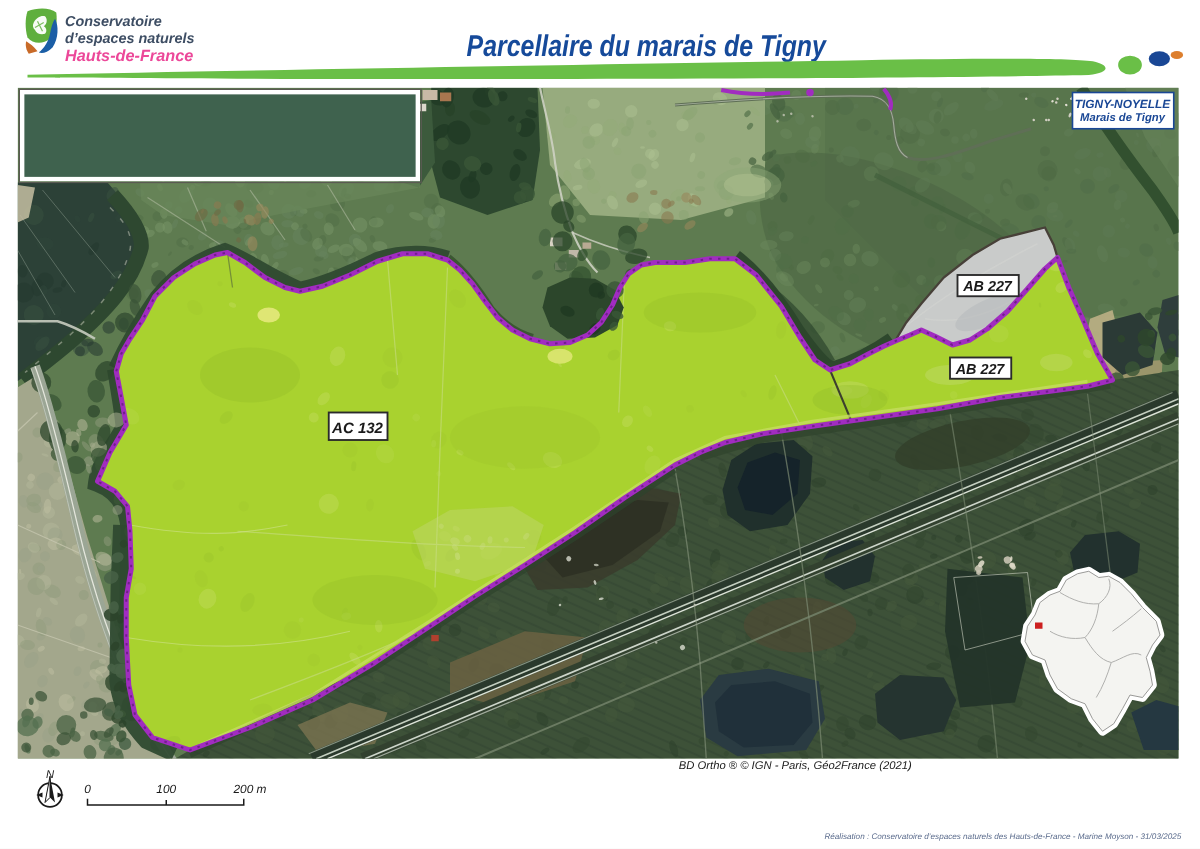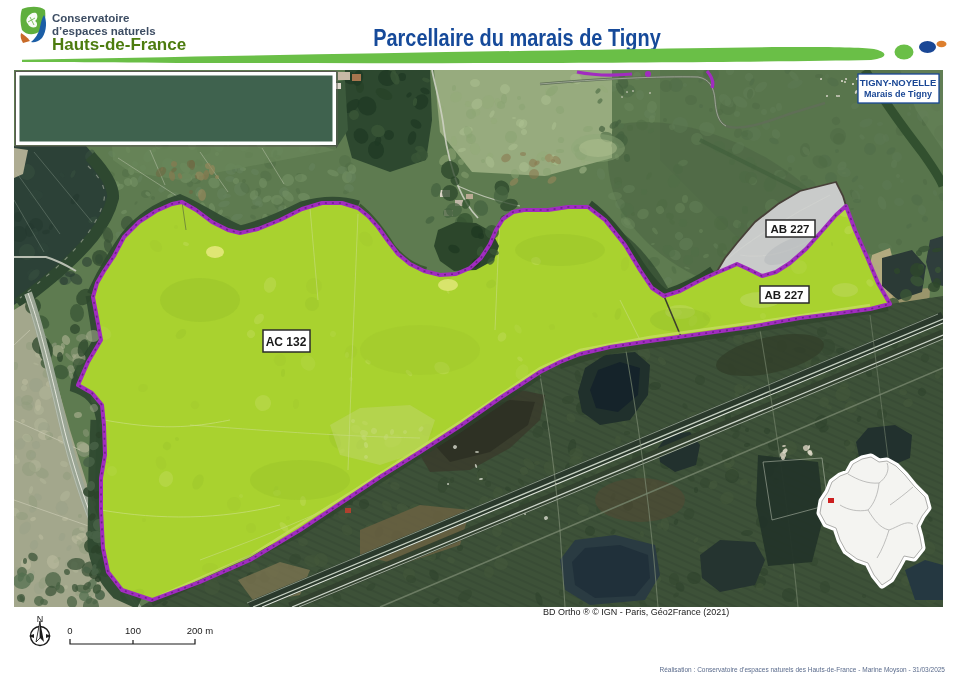--- a/index.html
+++ b/index.html
@@ -1,34 +1,34 @@
 <!DOCTYPE html>
 <html lang="fr"><head>
 <meta charset="utf-8">
 <title>Parcellaire du marais de Tigny</title>
 <style>
 html,body{margin:0;padding:0;background:#ffffff;}
 body{width:960px;height:679px;font-family:"Liberation Sans",sans-serif;}
-.page{position:relative;width:960px;height:679px;background:#ffffff;overflow:hidden;}
+.page{position:relative;width:960px;height:679px;background:#ffffff;overflow:hidden;font-style:italic;}
 .abs{position:absolute;}
 </style>
 </head>
 <body>
 <div class="page">
 
 <svg class="abs" style="left:18px;top:5px" width="34" height="42" viewBox="0 0 34 42">
 <path d="M4,4 C12,1 22,1 27,5 C28,12 27,20 22,26 C16,31 8,30 4,25 C2,18 2,10 4,4 Z" fill="#5faf3d"></path>
 <path d="M26,10 C29,15 29,26 24,33 C20,37 16,38 13,37 C17,34 21,28 22,22 C23,17 24,13 26,10 Z" fill="#1b5ea6"></path>
 <path d="M3,28 C6,30 9,32 12,36 L5,38 C3,35 2,31 3,28 Z" fill="#c86a28"></path>
 <path d="M9,13 C11,9 15,7 18,8 C20,10 20,14 17,16 C19,17 20,20 18,22 C15,23 11,22 10,19 C8,17 8,15 9,13 Z" fill="#ffffff" opacity="0.95"></path>
 <path d="M12,12 L16,20 M10,17 L17,13" stroke="#5faf3d" stroke-width="1" opacity="0.8"></path>
 </svg>
 
 <div class="abs" style="left:52px;top:12px;line-height:13px;color:#3d4d63;font-size:11.5px;font-weight:bold;">
-Conservatoire<br>d’espaces naturels<br><span style="color:#4d7c0f;font-size:17px;">Hauts-de-France</span>
+Conservatoire<br>d’espaces naturels<br><span style="color:#ec4899;font-size:13px;">Hauts-de-France</span>
 </div>
 
 <div class="abs" style="left:0;top:24px;width:1034px;text-align:center;font-size:24px;font-weight:bold;color:#164a9a;transform:scaleX(0.83);transform-origin:517px 50%;">Parcellaire du marais de Tigny</div>
 
 <svg class="abs" style="left:0;top:36px" width="960" height="34" viewBox="0 36 960 34">
 <path d="M22,59.8 C220,56 480,51.5 690,48.2 C780,46.8 858,46.2 876,49.4 C888,52.4 888,58.2 871,60 C760,62.2 500,63.8 250,63.1 C150,62.8 60,61.9 22,61.9 Z" fill="#6abf47"></path>
 <ellipse cx="904" cy="52" rx="9.5" ry="7.5" fill="#6abf47"></ellipse>
 <ellipse cx="927.5" cy="47" rx="8.5" ry="6" fill="#1a4795"></ellipse>
 <ellipse cx="941.5" cy="44" rx="5" ry="3.2" fill="#dd7f2e"></ellipse>
 </svg>

